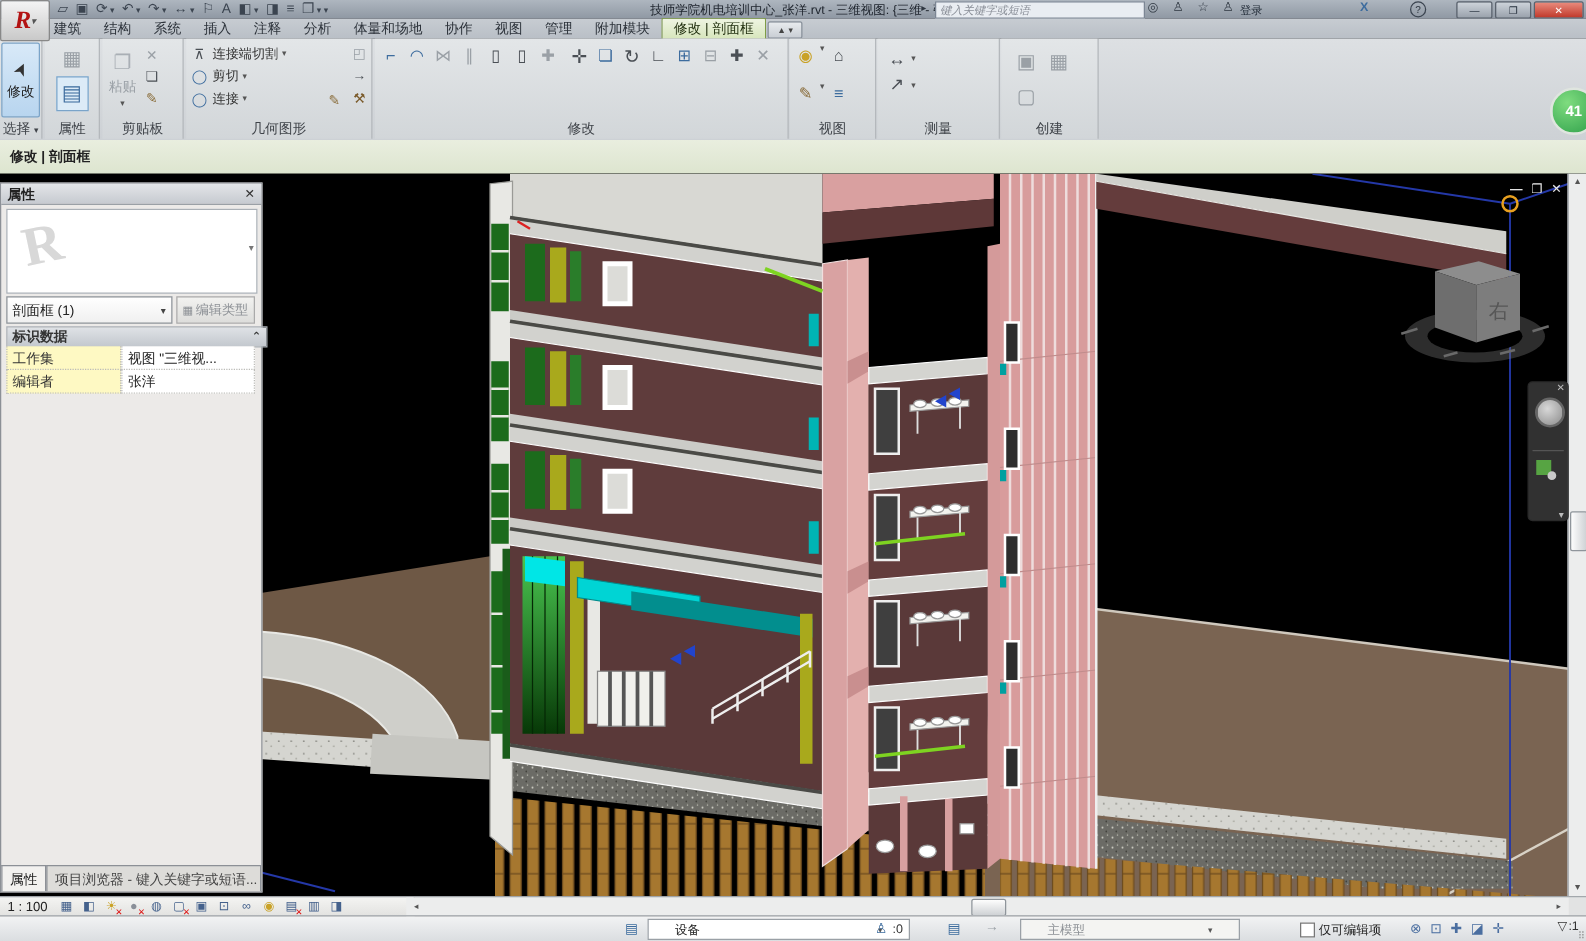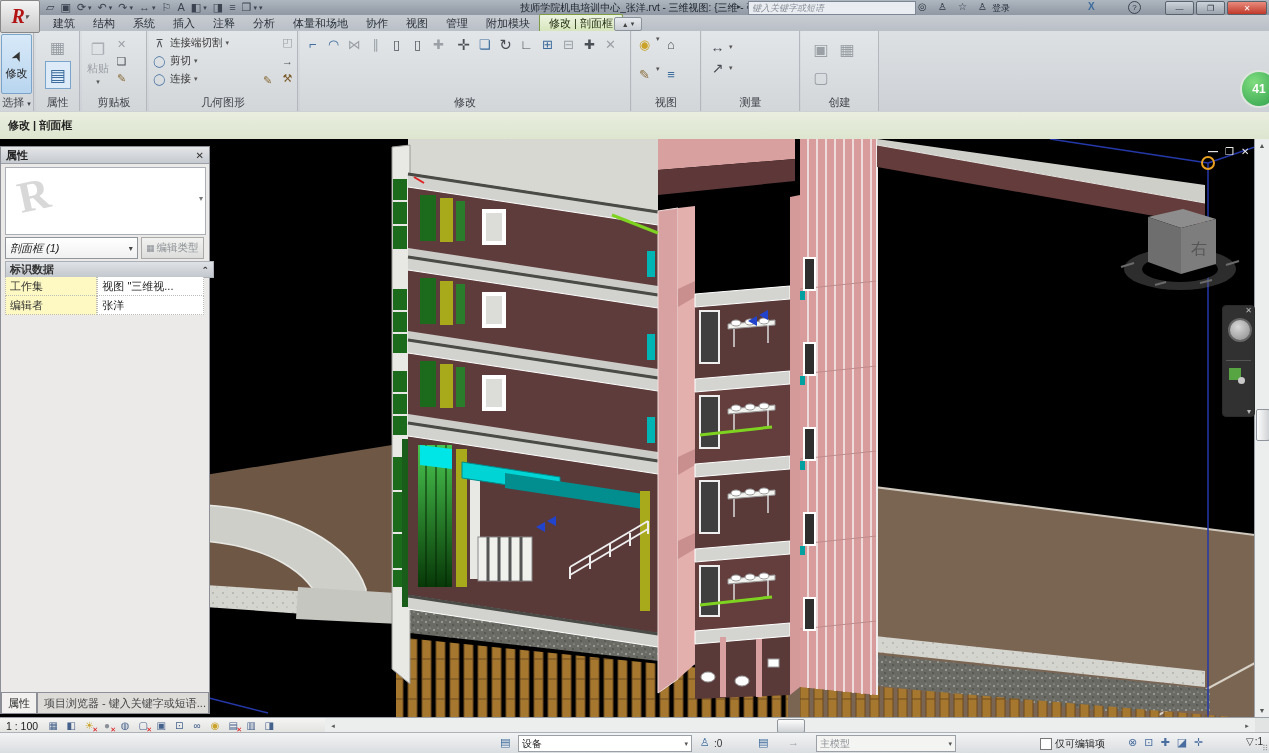--- a/index.html
+++ b/index.html
@@ -23,21 +23,21 @@
     border:1px solid #7c8694;font-size:9px;color:#8a8f98;padding:0 3px;line-height:12px;
     font-style:italic;overflow:hidden;}
   .tb-ico{font-size:10px;color:#2e3640;}
   #win-buttons{position:absolute;right:2px;top:1px;display:flex;gap:2px;}
   .wbtn{width:27px;height:12px;border:1px solid #5a626d;border-radius:2px;
     background:linear-gradient(#cdd3da,#9aa2ac);display:flex;align-items:center;justify-content:center;
     font-size:8px;color:#26303c;}
   .wbtn.close{width:38px;background:linear-gradient(#e98b7d,#c0392b);color:#fff;}
   
   #tabrow{left:0;top:15px;width:1269px;height:16px;background:linear-gradient(#c7ccd2,#b9bfc6);}
-  #tabs{position:absolute;left:44px;top:0;height:16px;display:flex;align-items:flex-end;text-align:right;}
+  #tabs{position:absolute;left:34px;top:0;height:16px;display:flex;align-items:flex-end;text-align:right;}
   .tab{padding:1px 9px;font-size:11px;color:#2c323a;line-height:14px;white-space:nowrap;}
   .tab.active{background:linear-gradient(#eef4e2,#d7e6bc);border:1px solid #7f9c46;border-bottom:none;
     color:#223010;border-radius:2px 2px 0 0;}
   #ribbon-collapse{position:absolute;left:614px;top:2px;width:26px;height:12px;border:1px solid #8a929c;
     background:linear-gradient(#e8ebee,#c9ced4);border-radius:2px;font-size:7px;color:#444;
     display:flex;align-items:center;justify-content:center;gap:2px;}
   
   #ribbon{left:0;top:31px;width:1269px;height:81px;background:linear-gradient(#dde0e3,#cdd1d5);
     border-bottom:1px solid #a9adb2;}
   .panel{position:absolute;top:0;height:80px;background:linear-gradient(#e3e6e8,#d2d6d9);
@@ -86,21 +86,21 @@
   #pal-header{height:16px;background:linear-gradient(#e3e5e8,#c6cad0);border-bottom:1px solid #9aa0a6;
     display:flex;align-items:center;padding:0 5px;font-weight:bold;color:#222;}
   #pal-close{margin-left:auto;font-size:10px;color:#333;}
   #type-preview{position:absolute;left:4px;top:20px;width:199px;height:66px;background:#fff;
     border:1px solid #aab0b6;}
   #ghost-logo{position:absolute;left:12px;top:2px;font-size:44px;font-weight:bold;color:#d8d8d8;
     transform:rotate(-12deg);font-family:"Liberation Serif",serif;}
   #type-preview .ddz{position:absolute;right:2px;top:26px;font-size:8px;color:#777;}
   #type-row{position:absolute;left:4px;top:90px;width:199px;height:22px;display:flex;gap:3px;}
   #type-combo{width:128px;height:20px;background:linear-gradient(#fff,#f0f0f0);border:1px solid #8f959b;
-    display:flex;align-items:center;padding:0 4px;font-style:italic;}
+    display:flex;align-items:center;padding:0 4px;}
   #type-combo .ddz{margin-left:auto;font-size:8px;color:#444;}
   #edit-type{width:64px;height:20px;background:linear-gradient(#f2f2f0,#dddddb);border:1px solid #aaa;
     color:#8d9196;display:flex;align-items:center;justify-content:center;gap:2px;font-size:10.5px;}
   #group-hdr{position:absolute;left:4px;top:114px;width:199px;height:15px;
     background:linear-gradient(#dfe2e6,#c3c8ce);border:1px solid #aab0b6;display:flex;align-items:center;
     padding:0 4px;font-weight:bold;color:#333;}
   #group-hdr .chev{margin-left:auto;font-size:9px;}
   .prow{position:absolute;left:4px;width:199px;height:19px;display:flex;}
   .pcell{border:1px dotted #bcbcb8;border-top:none;display:flex;align-items:center;padding:0 4px;
     white-space:nowrap;overflow:hidden;}
@@ -127,21 +127,21 @@
   #hscroll{position:absolute;left:325px;top:0;width:930px;height:15px;background:#eceded;}
   #hthumb{position:absolute;left:452px;top:1px;width:26px;height:12px;
     background:linear-gradient(#fdfdfd,#cfd2d5);border:1px solid #8f959b;border-radius:2px;}
   #scroll-corner{position:absolute;left:1255px;top:0;width:14px;height:15px;background:#e2e3e3;}
   
   #statusbar{left:0;top:732px;width:1269px;height:21px;
     background:linear-gradient(#f2f3f4,#d9dcdf);border-top:1px solid #aeb2b6;}
   #hint{position:absolute;left:4px;top:4px;width:492px;font-size:9.5px;color:#222;
     white-space:nowrap;overflow:hidden;}
   .scombo{position:absolute;top:2px;height:15px;background:#fff;border:1px solid #9aa0a6;
-    display:flex;align-items:center;padding:0 3px;font-size:10px;color:#222;}
+    display:flex;align-items:center;padding:0 21px;font-size:10px;color:#222;}
   .scombo .ddz{margin-left:auto;font-size:7px;color:#555;}
   .sic{position:absolute;top:3px;font-size:11px;color:#3d6c9e;}
   #editable-only{position:absolute;left:1040px;top:4px;display:flex;align-items:center;gap:3px;
     font-size:10px;color:#222;}
   #editable-only .cb{width:10px;height:10px;border:1px solid #777;background:#fff;}
   #status-icons{position:absolute;left:1128px;top:3px;display:flex;gap:7px;font-size:11px;color:#4a6ea0;}
   #filter-chip{position:absolute;left:1246px;top:3px;font-size:10px;color:#333;display:flex;gap:1px;}
   .grip{position:absolute;right:1px;bottom:1px;color:#999;font-size:8px;}
 </style>
 </head>

